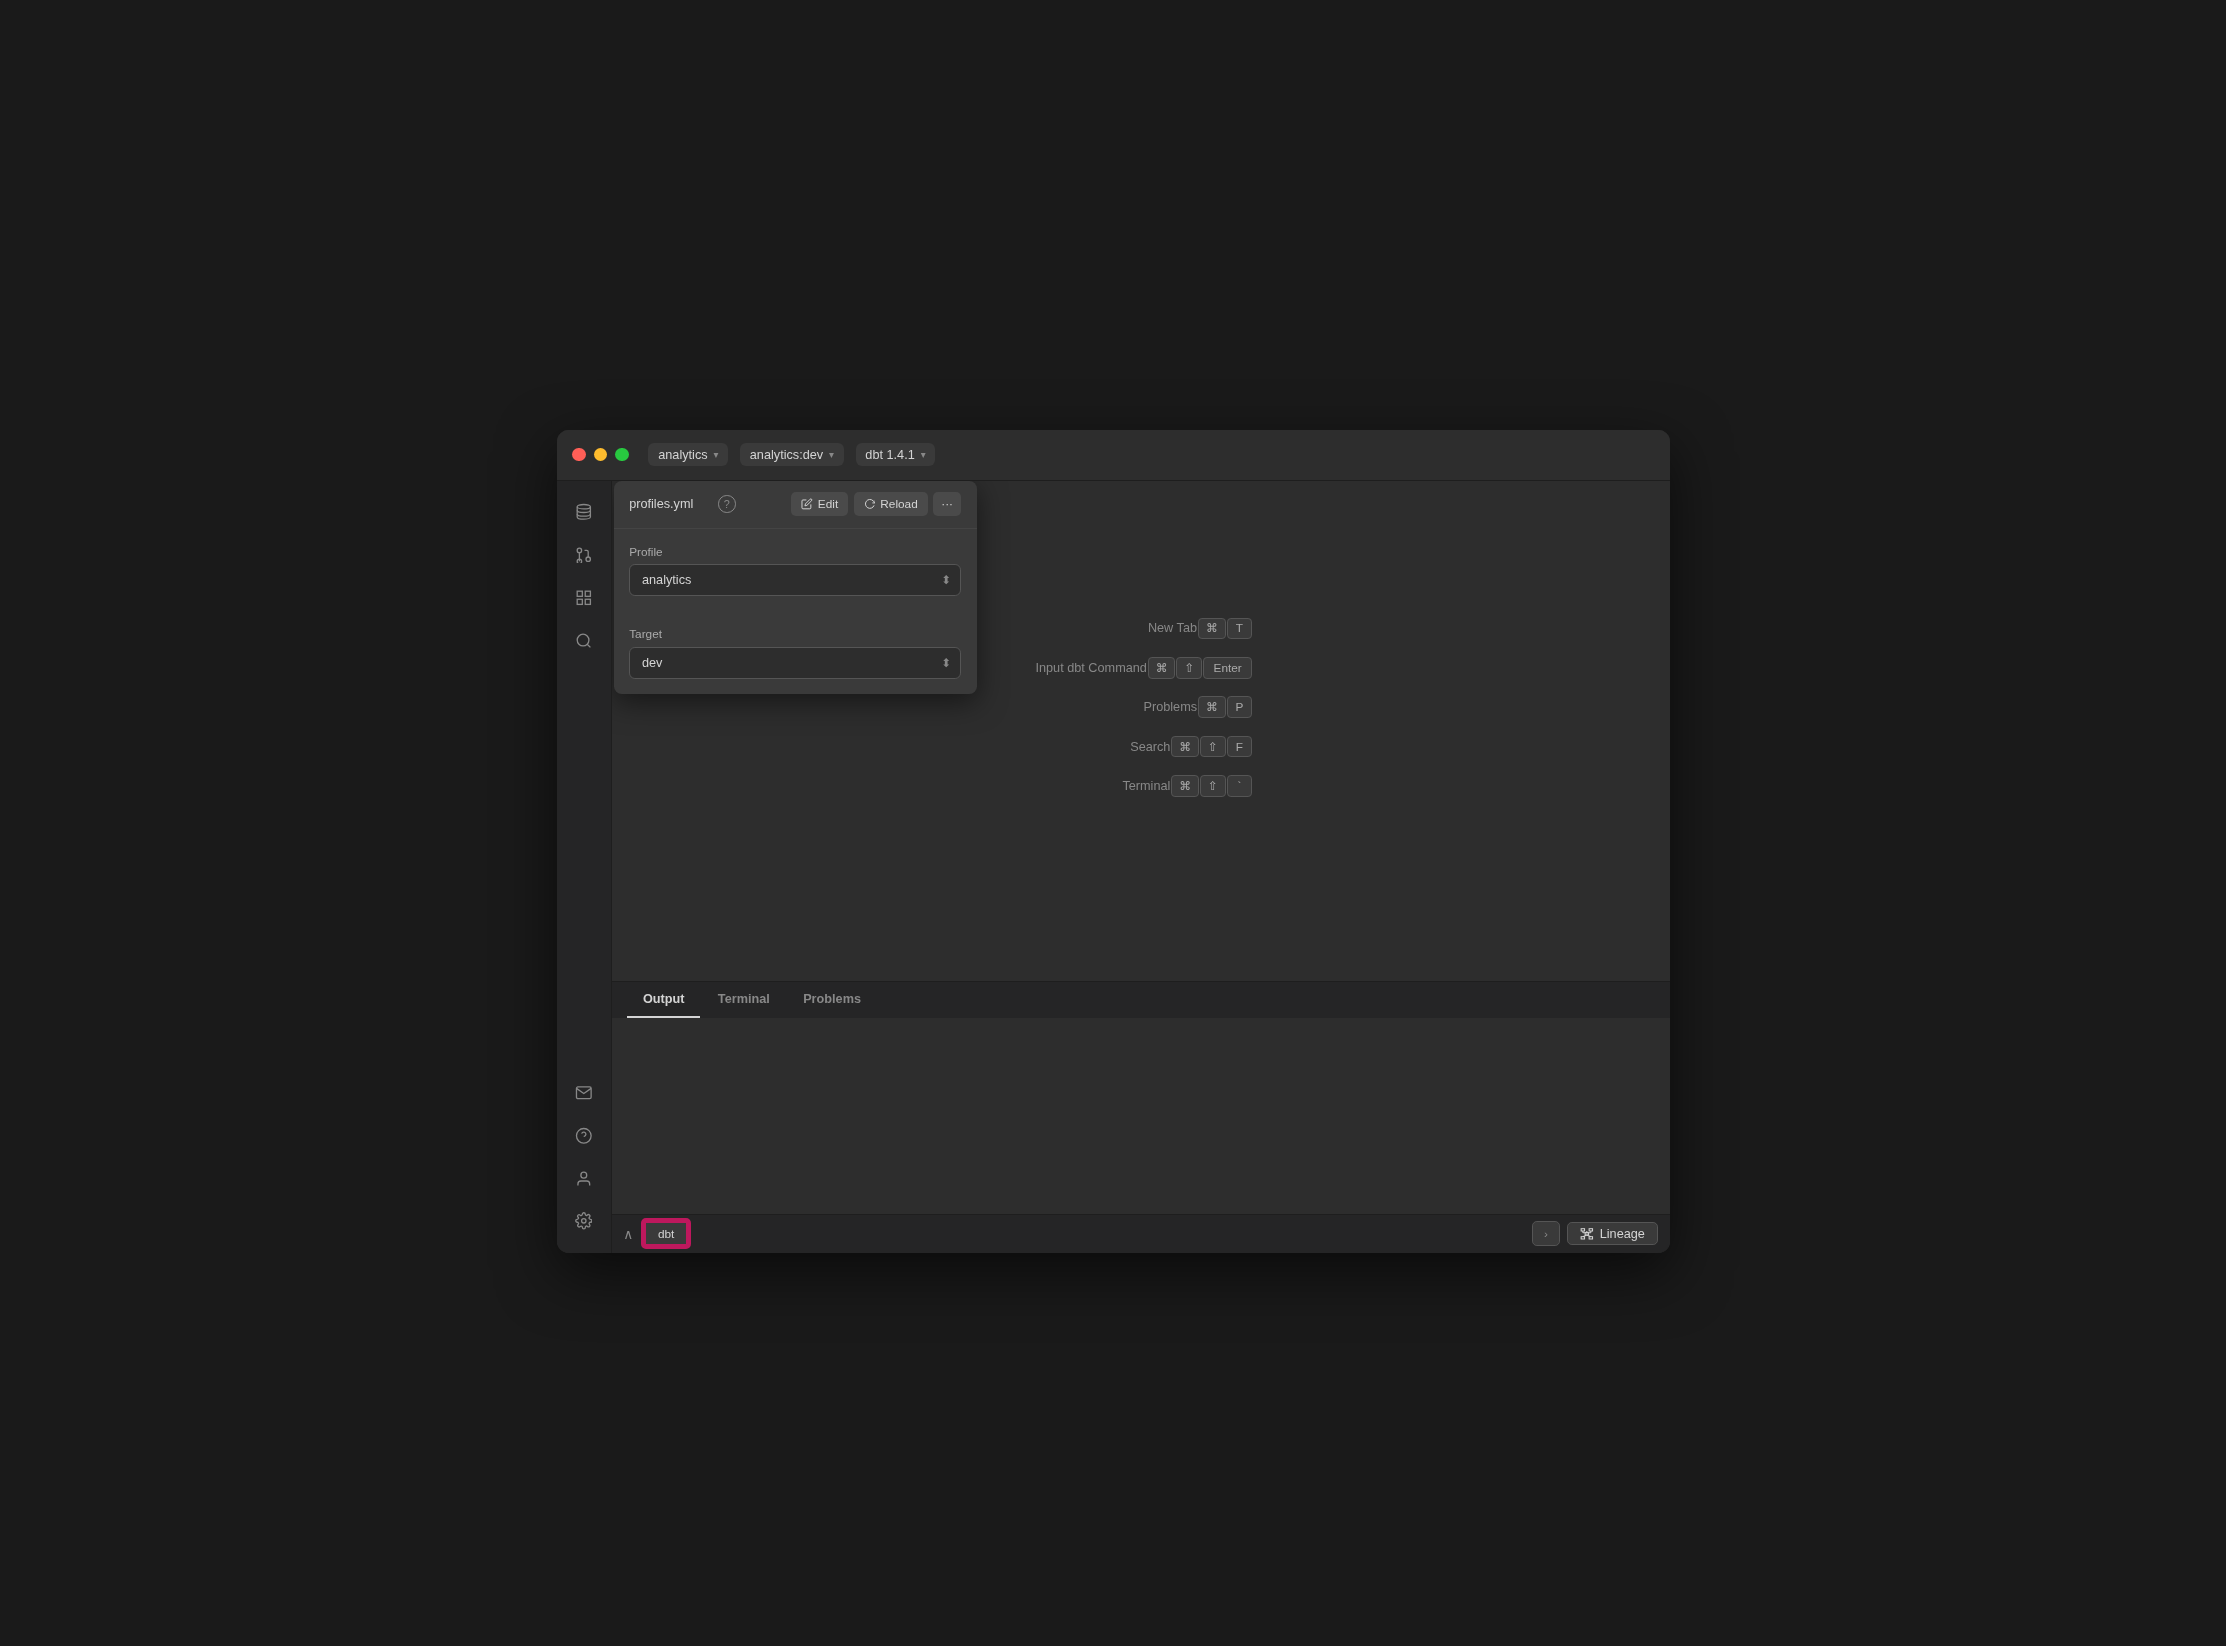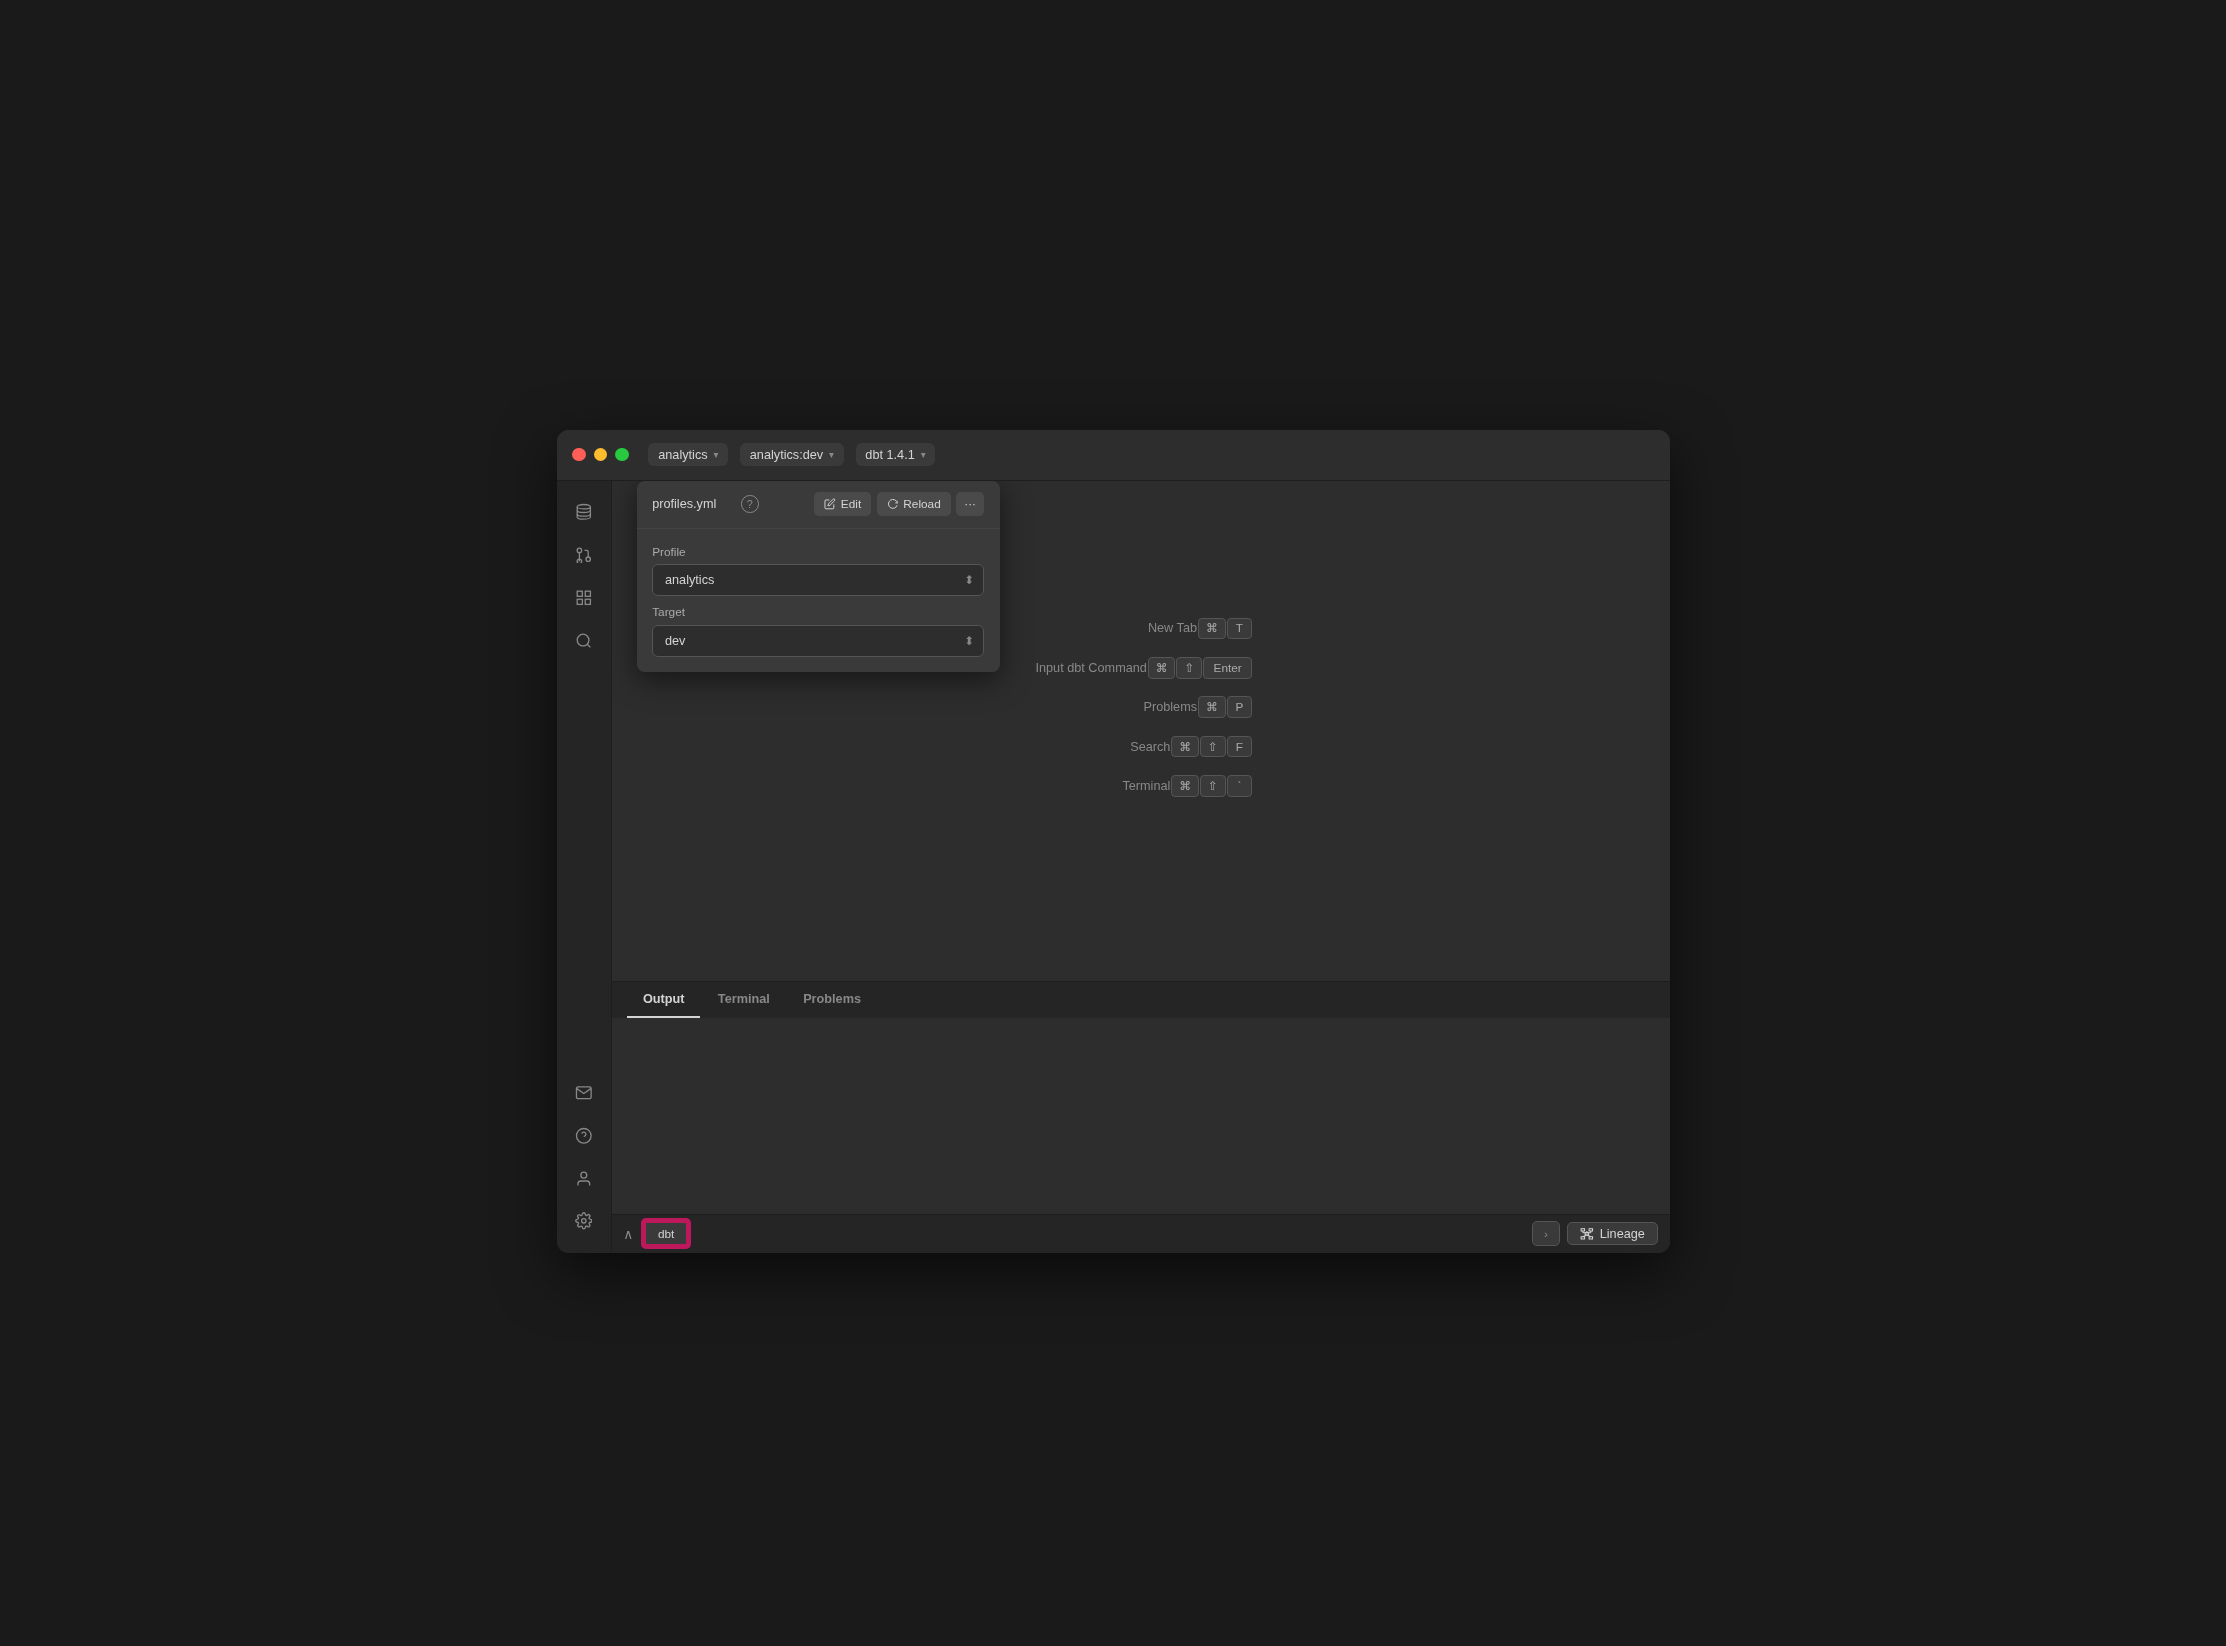--- a/index.html
+++ b/index.html
@@ -113,21 +113,21 @@
       display: flex;
       align-items: flex-start;
       justify-content: center;
       padding-top: 78px;
       position: relative;
     }
     
     .profiles-popup {
       position: absolute;
       top: 0;
-      left: 25px;
+      left: 2px;
       width: 363px;
       background: #3a3a3a;
       border-radius: 7.8px;
       box-shadow: 0 7.8px 29px rgba(0,0,0,0.5);
       z-index: 10;
       overflow: hidden;
     }
     .popup-header {
       display: flex;
       align-items: center;
@@ -175,21 +175,21 @@
       border-radius: 4.9px;
       color: #d4d4d4;
       padding: 4.9px 7.8px;
       font-size: 11.8px;
       cursor: pointer;
     }
     .popup-body {
       padding: 15.7px;
       display: flex;
       flex-direction: column;
-      gap: 9px;
+      gap: 31px;
     }
     .field-label {
       color: #aaa;
       font-size: 11.8px;
       margin-bottom: 5.9px;
     }
     .select-wrapper {
       position: relative;
     }
     .select-wrapper select {

